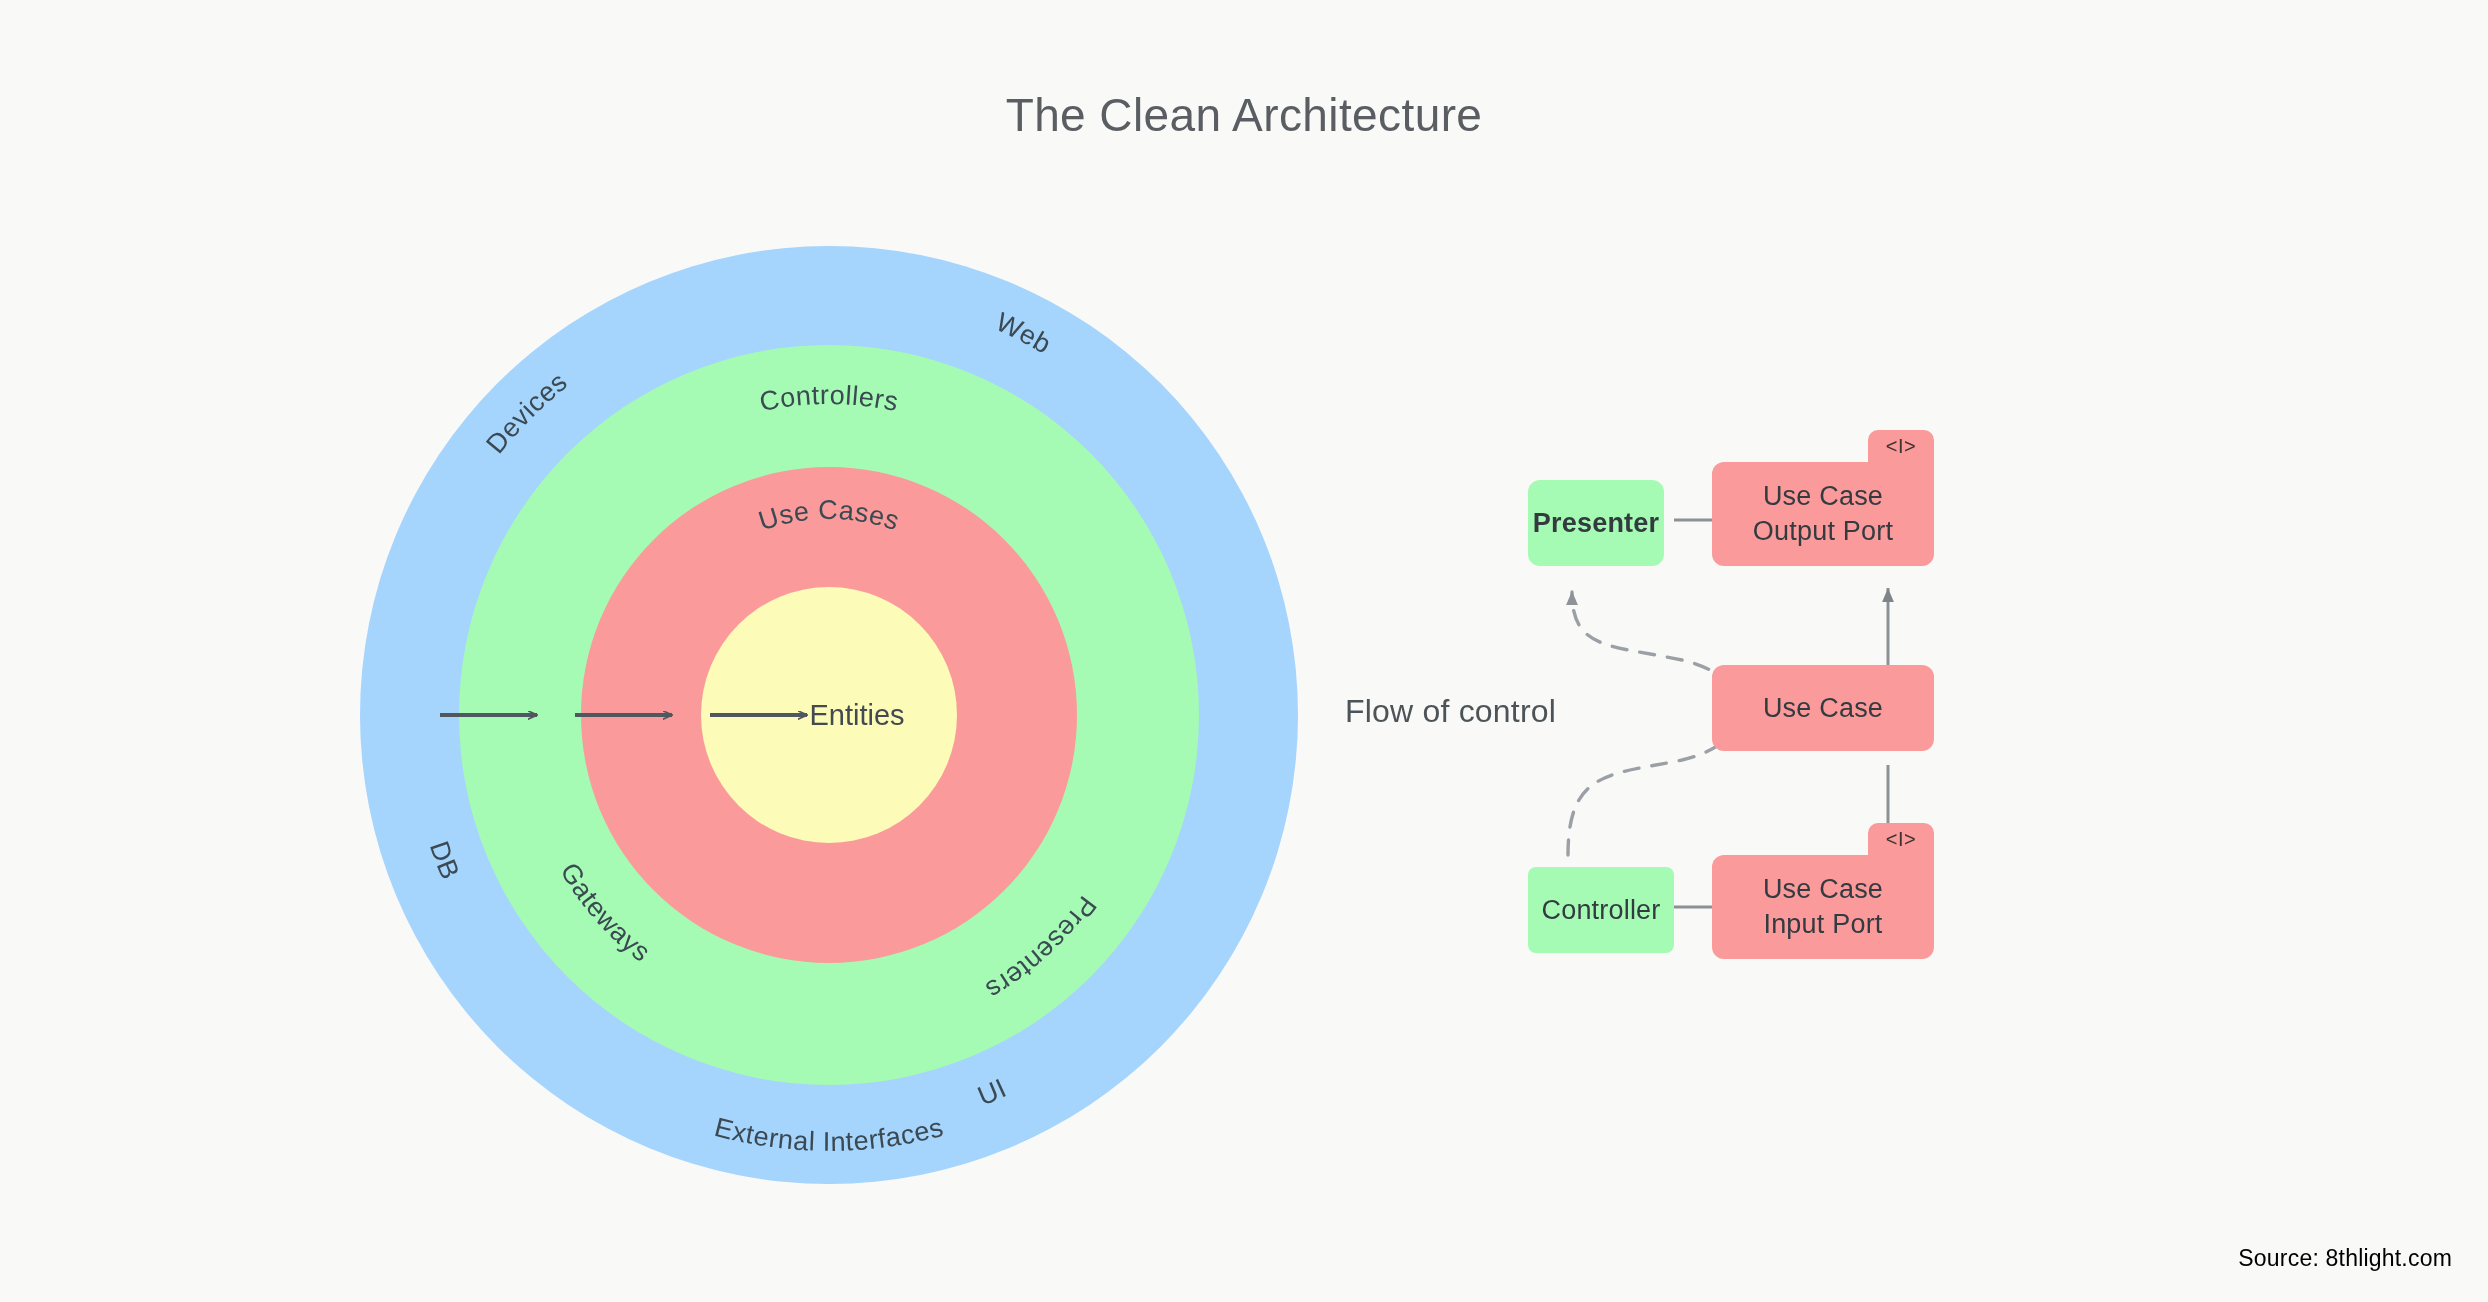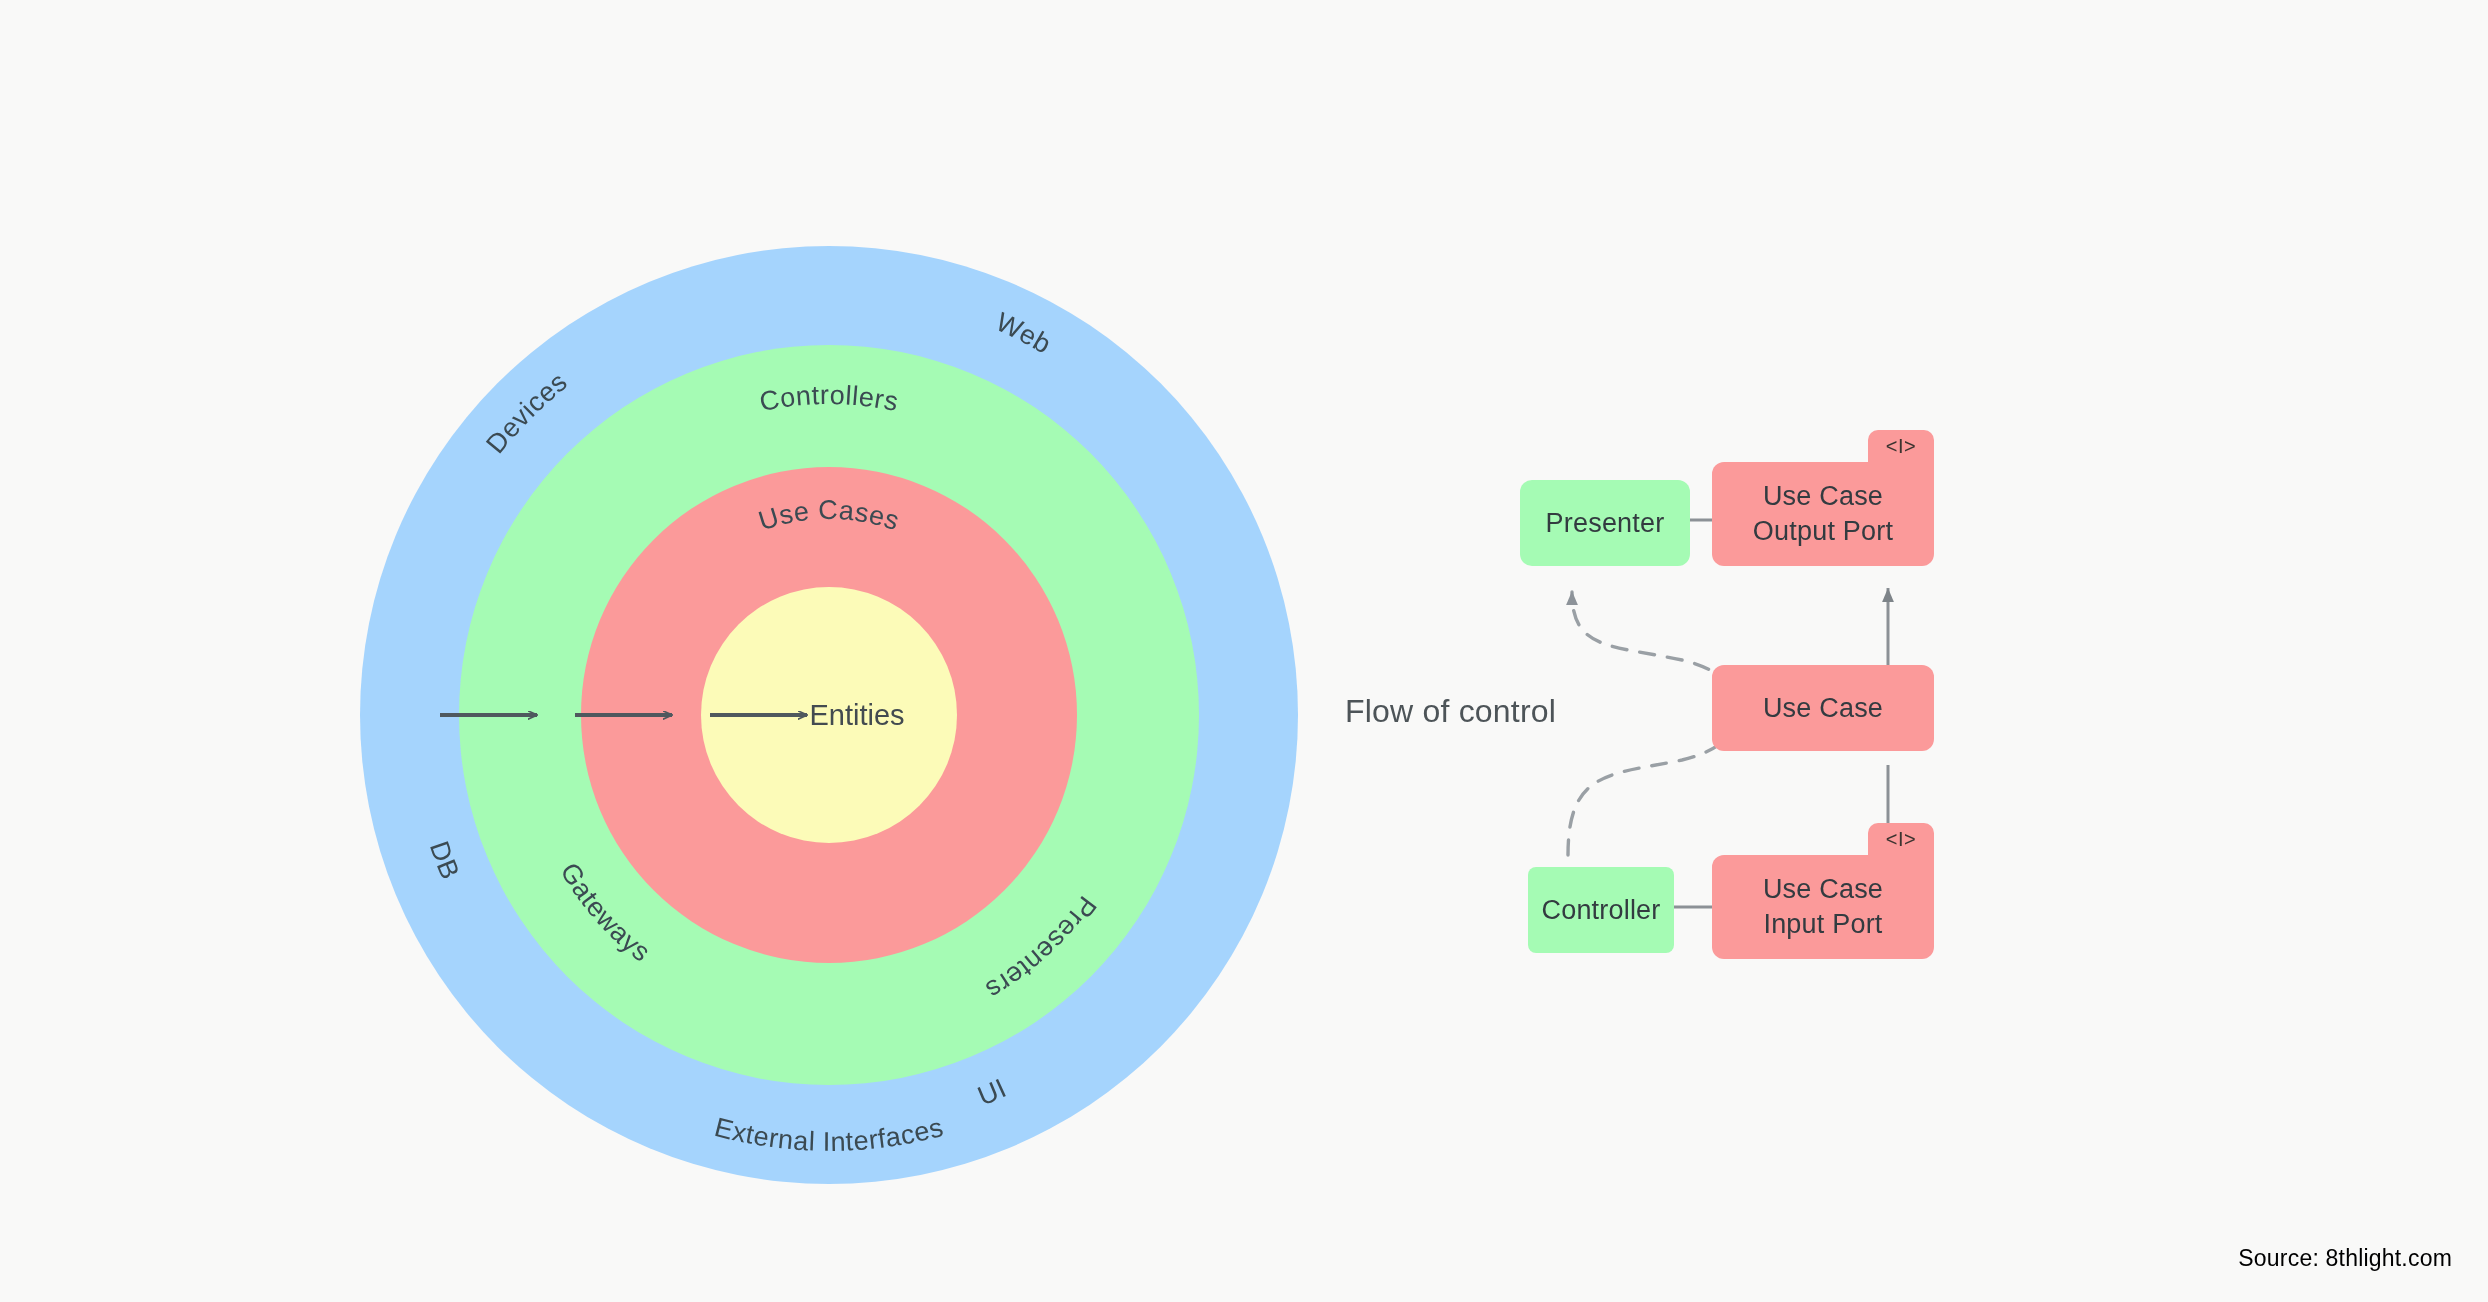--- a/index.html
+++ b/index.html
@@ -116,20 +116,21 @@
     color: #4d5458;
     white-space: nowrap;
     letter-spacing: 0.2px;
   }
 </style>
 </head>
 <body>
 
 <div id="root">
 
+  <div class="page-title">The Clean Architecture</div>
 
   <svg class="canvas" viewBox="0 0 2488 1302" xmlns="http://www.w3.org/2000/svg">
     <defs>
 
       <path id="arc-devices" d="M 829,715 m -420,0 a 420,420 0 0 1 420,-420" fill="none"></path>
       <path id="arc-web" d="M 829,715 m 0,-420 a 420,420 0 0 1 420,420" fill="none"></path>
       <path id="arc-db" d="M 829,715 m -420,0 a 420,420 0 0 0 420,420" fill="none"></path>
       <path id="arc-ui" d="M 829,715 m 0,420 a 420,420 0 0 0 420,-420" fill="none"></path>
       <path id="arc-extif" d="M 829,715 m -436,0 a 436,436 0 0 0 872,0" fill="none"></path>
       <path id="arc-ctrl" d="M 829,715 m -311,0 a 311,311 0 0 1 622,0" fill="none"></path>
@@ -206,21 +207,21 @@
     <line x1="1674" y1="907" x2="1760" y2="907" stroke="#8c9196" stroke-width="3" marker-end="url(#head-filled)"></line>
 
     <path d="M 1568 855
              C 1568 770, 1610 775, 1682 760
              C 1760 742, 1760 678, 1682 660
              C 1610 645, 1572 650, 1572 592" fill="none" stroke="#9aa0a5" stroke-width="3.4" stroke-dasharray="15 13" stroke-linecap="round" marker-end="url(#head-filled-dash)"></path>
   </svg>
 
   <div class="uml">
 
-    <div class="node green" style="left:120px; top:80px; width:170px; height:86px;">
+    <div class="node green" style="left:128px; top:80px; width:136px; height:86px;font-weight:bold;">
       <span>Presenter</span>
     </div>
 
     <div class="node red" style="left:312px; top:62px; width:222px; height:104px;">
       <div class="iface-tab">
         <span>&lt;I&gt;</span>
       </div>
       <span>Use Case
 Output Port</span>
     </div>

